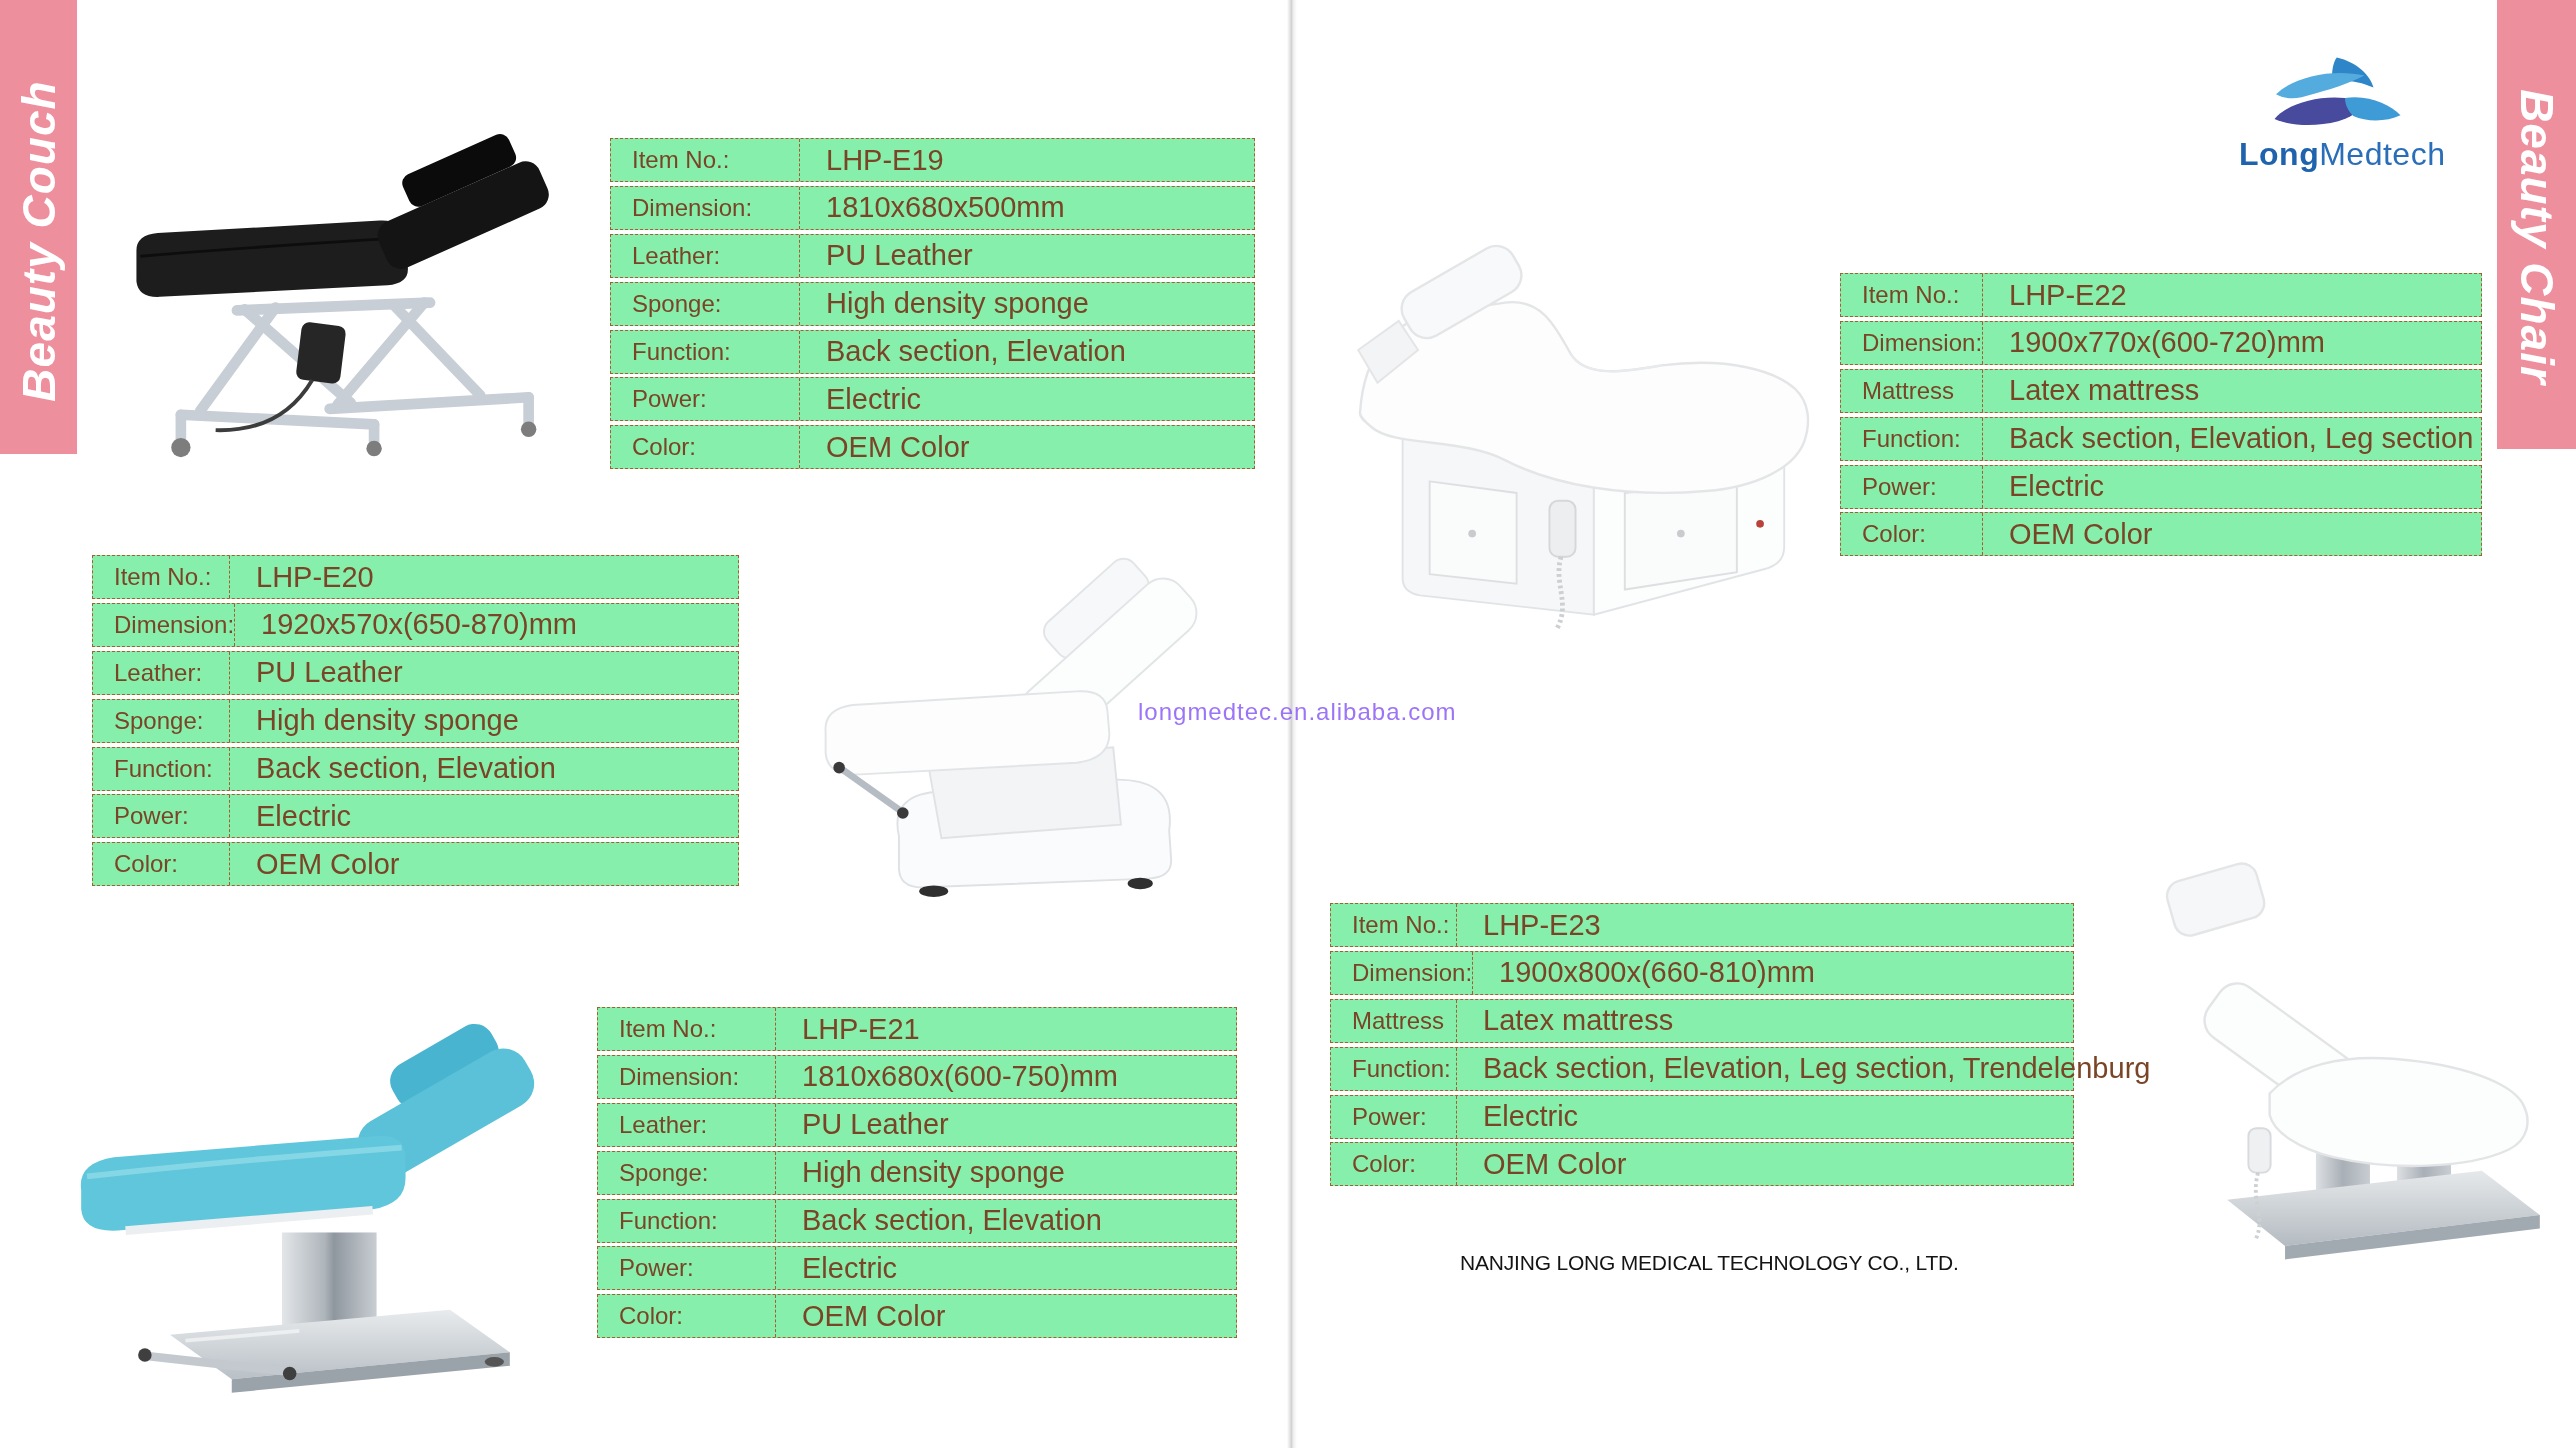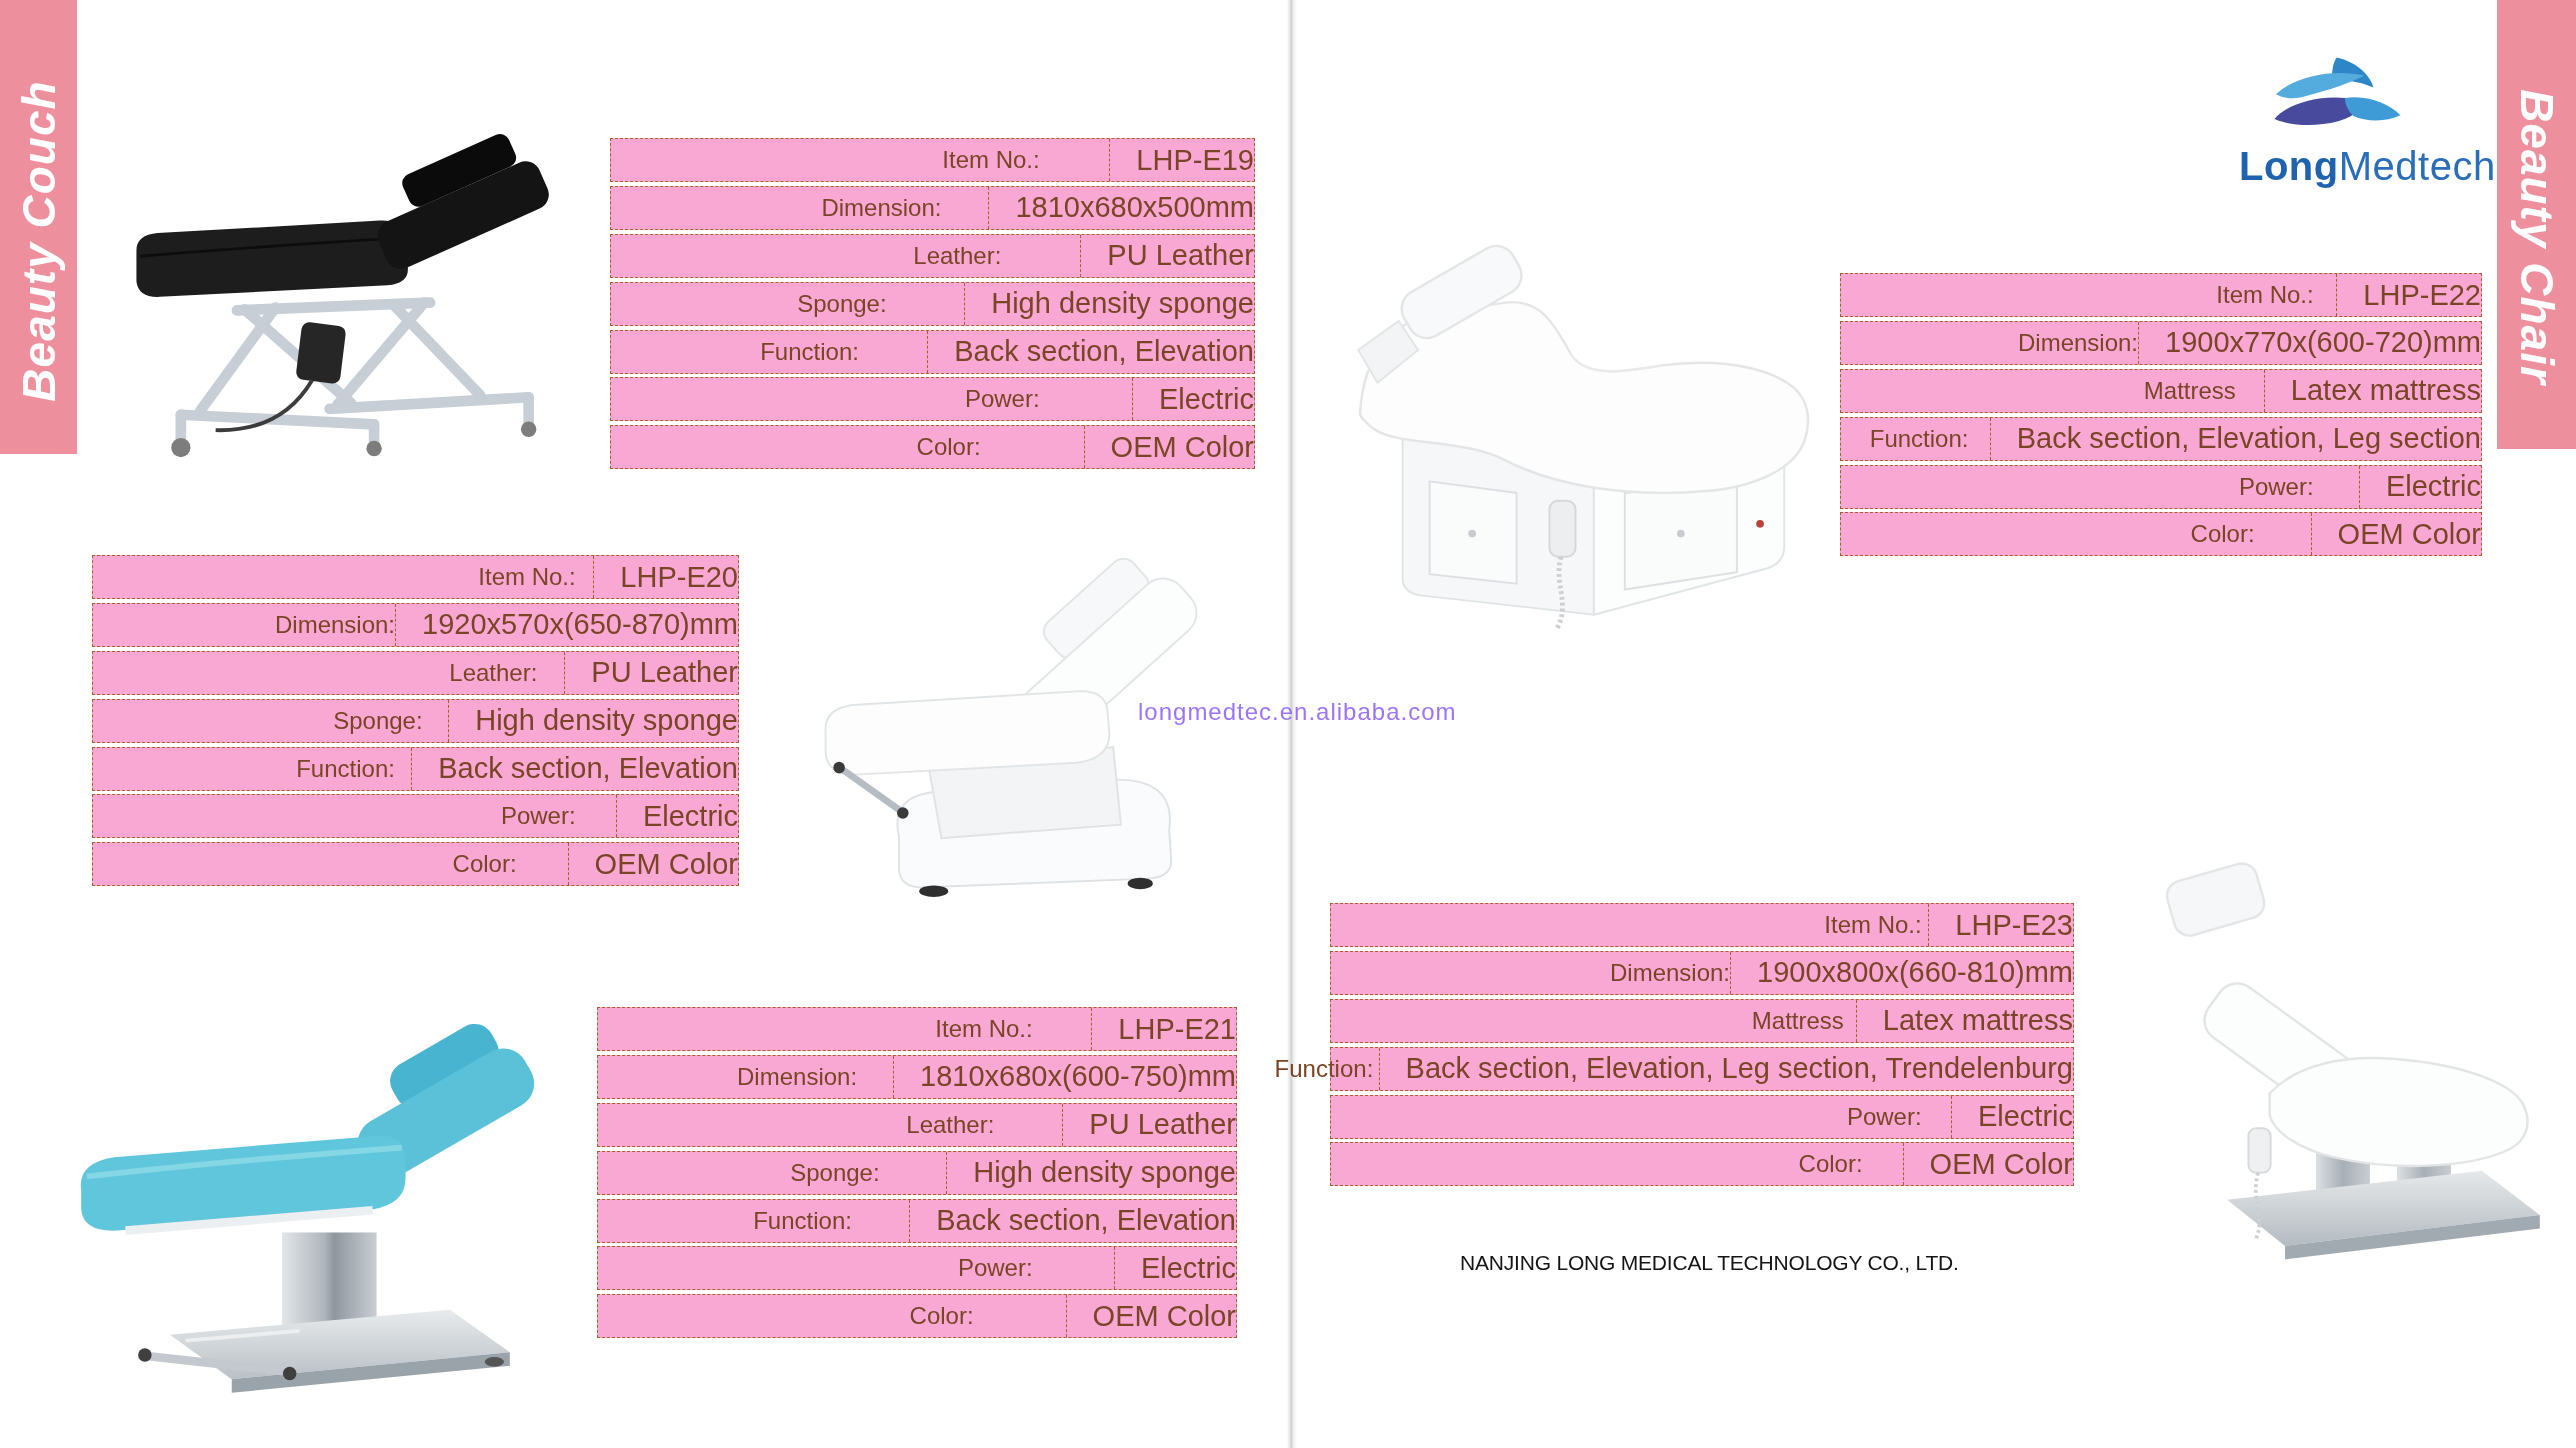--- a/index.html
+++ b/index.html
@@ -15,34 +15,34 @@
   .banner-left span{left:39px;top:241px;transform:translate(-50%,-50%) rotate(-90deg);}
   .banner-right span{left:40px;top:237px;transform:translate(-50%,-50%) rotate(90deg);}
 
   
   .divider{position:absolute;left:1287px;top:0;width:9.7px;height:1449px;
            background:linear-gradient(to right,rgba(255,255,255,0),#d2d2d2 45%,#efefef 65%,rgba(255,255,255,0));}
 
   
   .spec{position:absolute;}
   .spec .row{display:flex;height:42px;border:1.9px dashed #a2602f;margin-bottom:3.9px;
-             align-items:stretch;background:#f9a8d4;justify-content:flex-end;}
+             align-items:stretch;background:#86efac;}
   .spec .cl{flex:0 0 var(--lw);border-right:1.9px dashed #a2602f;display:flex;align-items:center;
             padding-left:21px;box-sizing:border-box;font-size:24px;color:#7a4526;}
   .spec .cv{display:flex;align-items:center;padding-left:26px;font-size:29px;color:#7a4526;
             white-space:nowrap;}
   .t0{left:610px;top:138px;width:645px;--lw:189px;}
   .t1{left:92px;top:555px;width:647px;--lw:137px;}
   .t2{left:597px;top:1007px;width:640px;--lw:178px;}
   .t3{left:1840px;top:273px;width:642px;--lw:142px;}
   .t4{left:1330px;top:903px;width:744px;--lw:126px;}
 
   
   .logo{position:absolute;left:2239px;top:53px;width:203px;text-align:center;}
-  .logo .word{font-size:40px;color:#2a6db8;letter-spacing:0.5px;margin-top:12px;}
+  .logo .word{font-size:32px;color:#2a6db8;letter-spacing:0.5px;margin-top:4px;}
   .logo .word b{font-weight:bold;color:#1f63ae;}
 
   
   .watermark{position:absolute;left:1138px;top:698px;font-size:24px;color:#8b5cf6;
              letter-spacing:1px;opacity:.85;}
 
   
   .footer{position:absolute;left:1460px;top:1251px;color:#141414;font-size:21px;
           line-height:24px;letter-spacing:-0.2px;}
 

